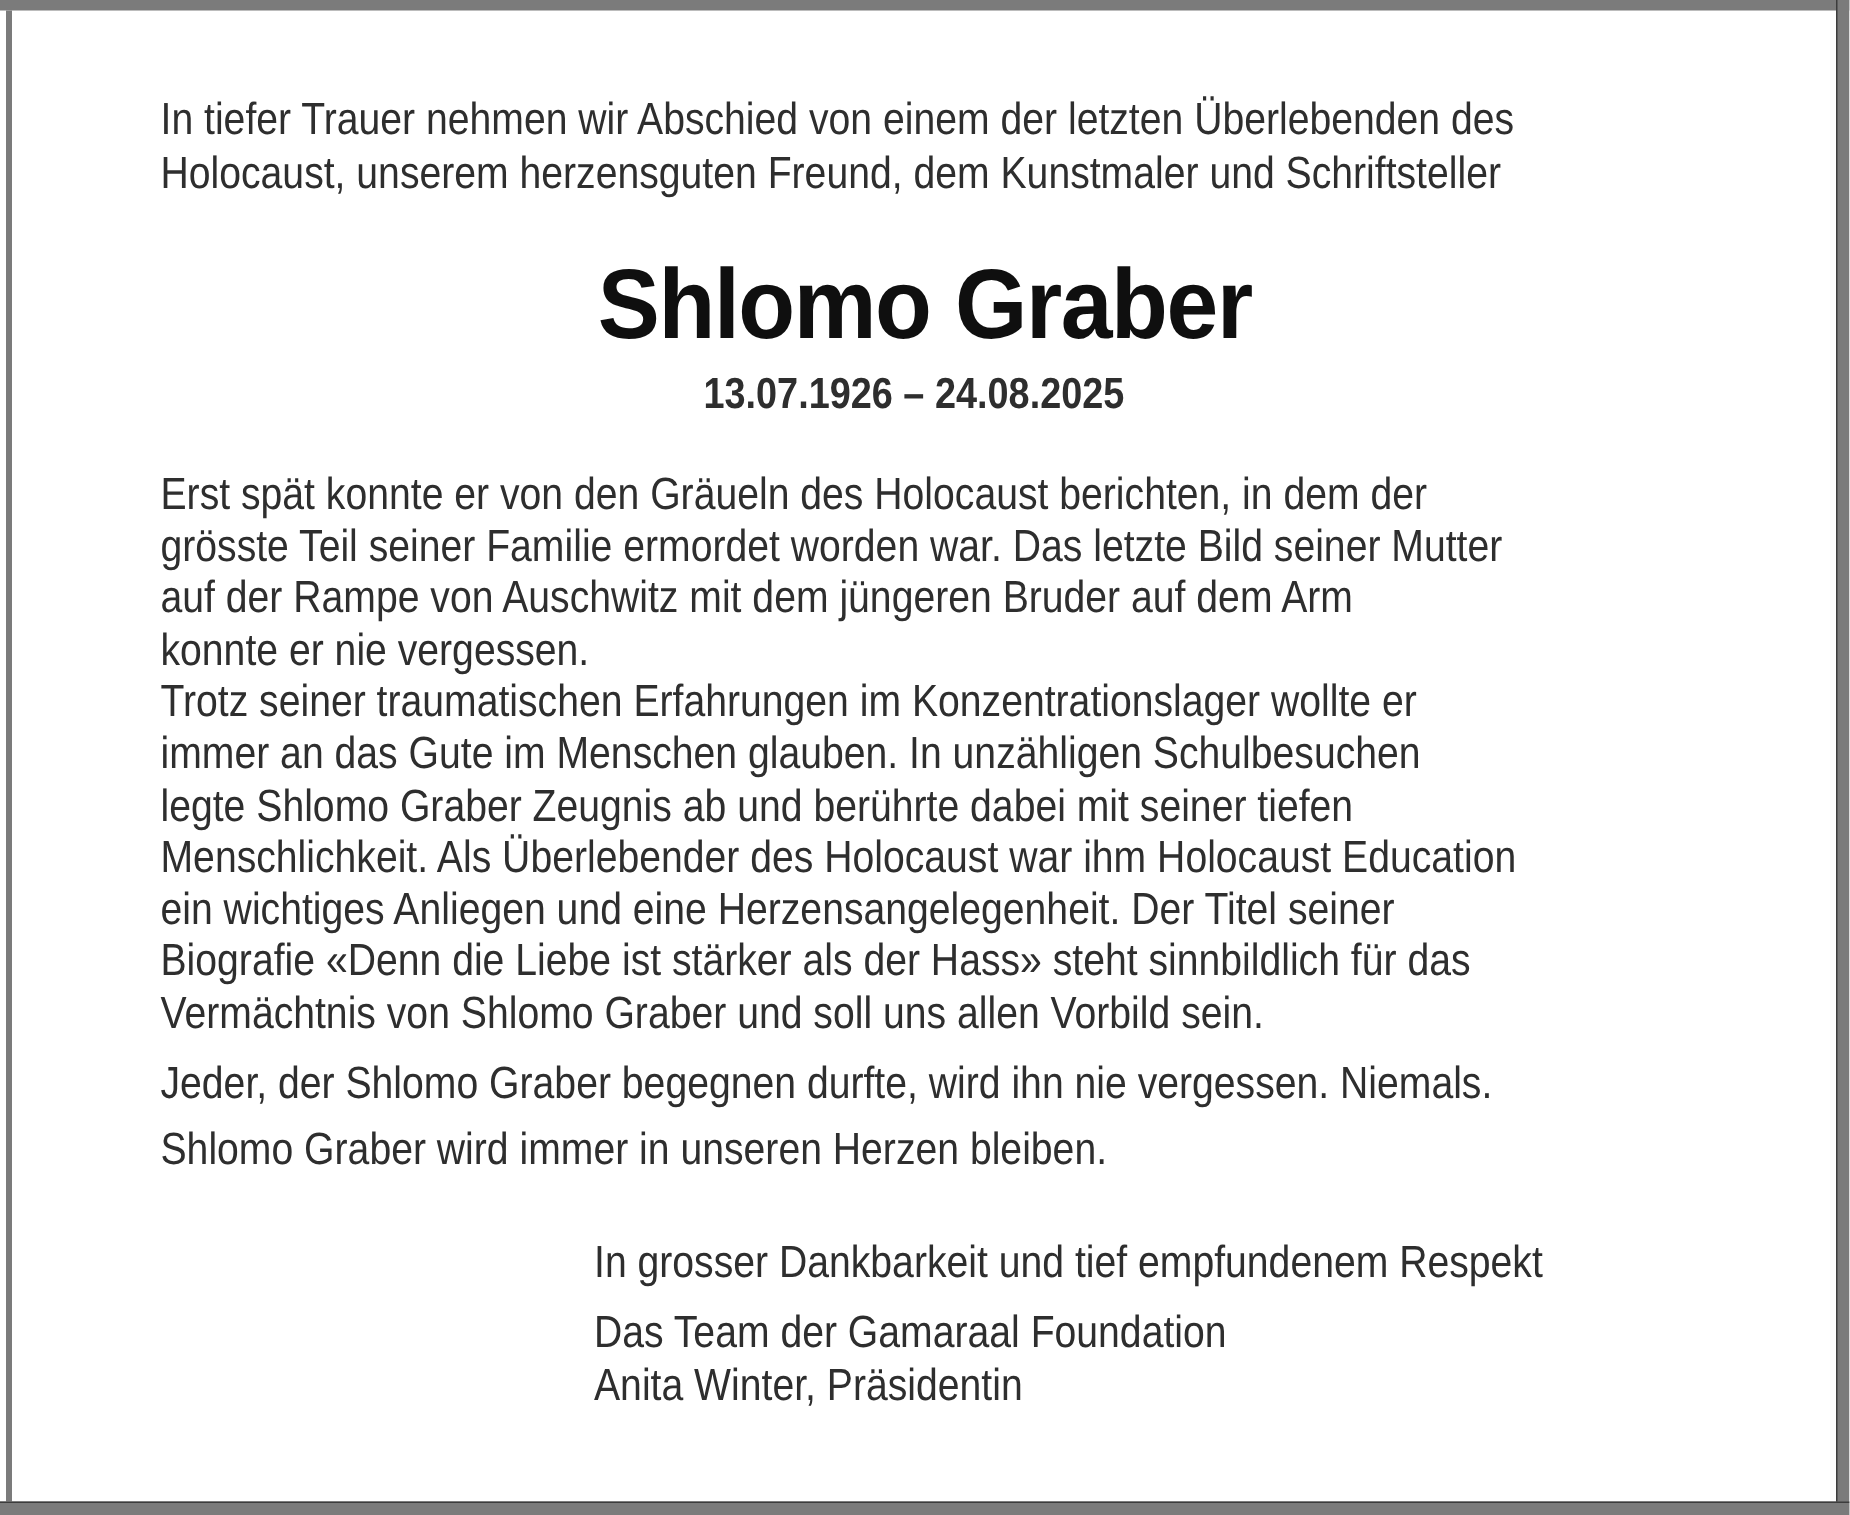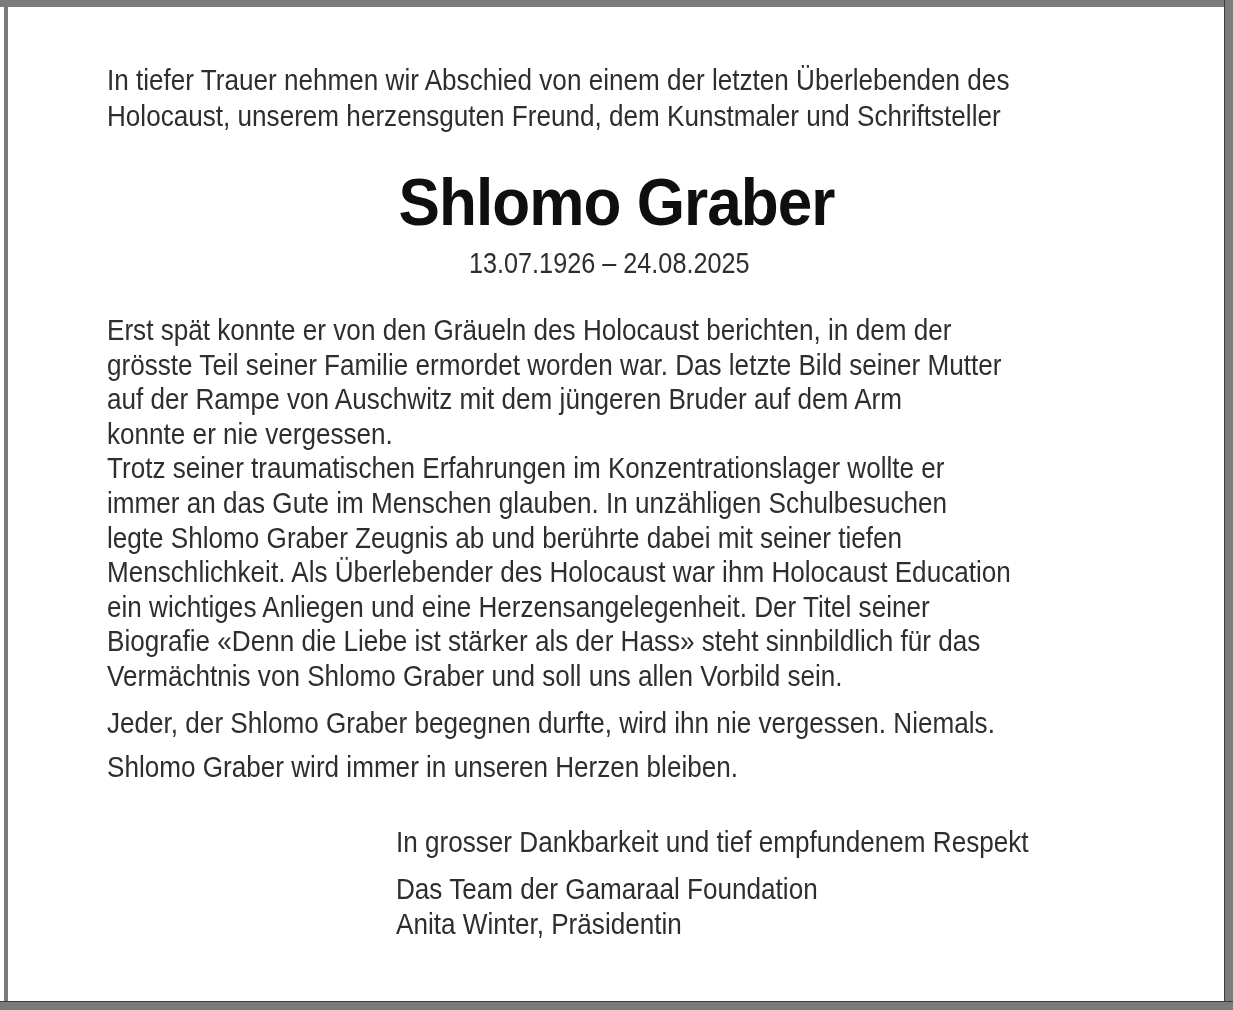--- a/index.html
+++ b/index.html
@@ -34,21 +34,21 @@
     font-size:30px;line-height:36px;white-space:nowrap;
   }
   .name{
     position:absolute;left:0;top:167px;width:1233px;margin:0;
     text-align:center;font-size:66px;line-height:70px;font-weight:bold;
     color:var(--title);letter-spacing:-1px;white-space:nowrap;
     transform:scaleX(0.94);transform-origin:50% 0;
   }
   .dates{
     position:absolute;left:0;top:246px;width:1219px;
-    text-align:center;font-size:29px;line-height:34px;white-space:nowrap;
+    text-align:center;font-size:29px;line-height:34px;white-space:nowrap;font-weight:bold;
   }
   .bodytext{
     position:absolute;left:107px;top:313px;
     font-size:30px;line-height:34.6px;white-space:nowrap;
   }
   .tribute-1{
     position:absolute;left:107px;top:706px;
     font-size:30px;line-height:34.6px;white-space:nowrap;
   }
   .tribute-2{

